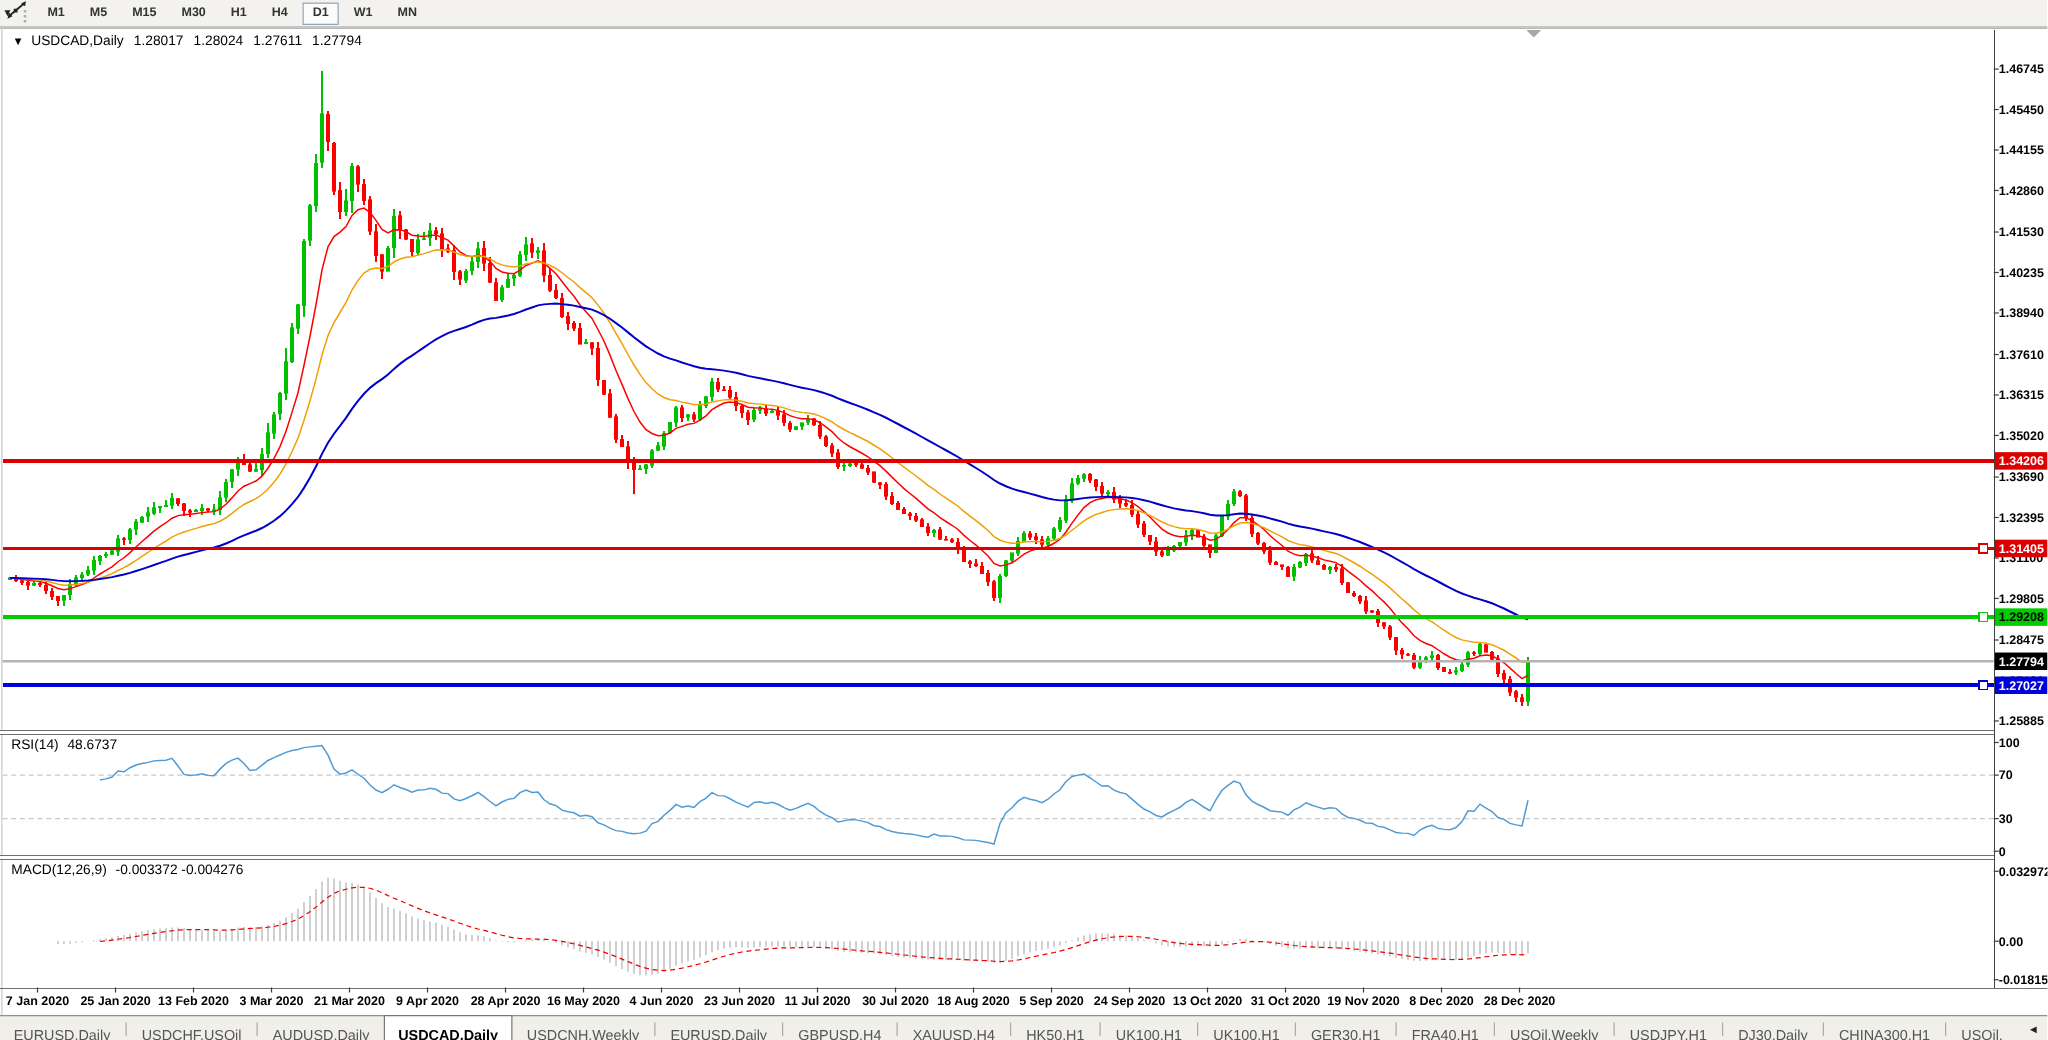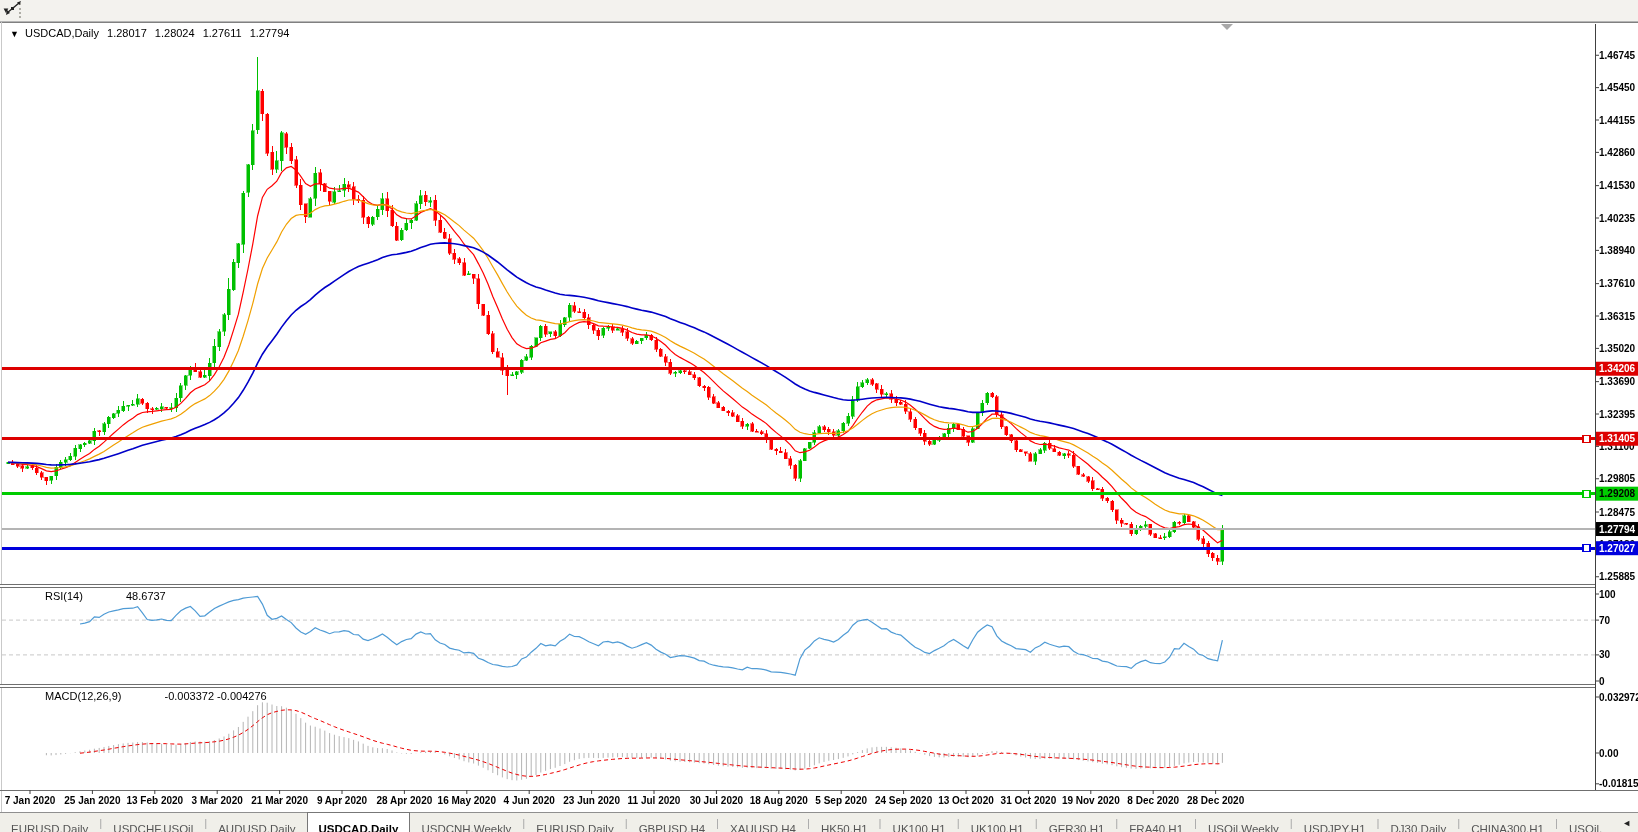--- a/index.html
+++ b/index.html
@@ -21,21 +21,21 @@
     border:1px solid transparent;cursor:default;line-height:12px;
   }
   .tfbtn.active{background:#fbfbfb;border:1px solid #97a4b5;}
   
   .overlay{position:absolute;z-index:4;font-size:11px;color:#000;white-space:nowrap;}
   #title-overlay{left:10px;top:27px;font-weight:normal;}
   #title-overlay span{margin-right:5px;}
   #title-overlay .collapse{font-size:9px;margin-right:3px;}
   #rsi-overlay{left:9px;top:590px;}
   #macd-overlay{left:9px;top:690px;}
-  #rsi-overlay span,#macd-overlay span{margin-right:4px;margin-left:36px;}
+  #rsi-overlay span,#macd-overlay span{margin-right:4px;}
   
   .tabbar{
     position:absolute;left:0;top:812px;width:1638px;height:20px;z-index:6;
     background:#f0efe9;border-top:1px solid #8f8f8f;box-sizing:border-box;
     display:flex;align-items:stretch;font-size:11.5px;color:#555;
   }
   .tab{padding:16px 11px;display:flex;align-items:center;cursor:default;}
   .tab.active{
     background:#ffffff;border:1px solid #777;border-bottom:none;margin-top:-1px;
     color:#000;font-weight:bold;
@@ -975,20 +975,31 @@
 
 <div class="toolbar">
   <svg class="tool-icon" viewBox="0 0 20 16">
     <line x1="3" y1="13" x2="15" y2="3" stroke="#222" stroke-width="1.4"></line>
     <path d="M2 15 L6 13 L3 10 Z" fill="#222"></path>
     <path d="M17 1 L13 2.5 L15.5 5 Z" fill="#222"></path>
     <rect x="7" y="7" width="3" height="3" fill="#222"></rect>
   </svg>
   <span class="dd-arrow">▼</span>
   <span class="grip"></span>
+  <div id="tf-group" style="display:flex;align-items:center;">
+      <div class="tfbtn">M1</div>
+      <div class="tfbtn">M5</div>
+      <div class="tfbtn">M15</div>
+      <div class="tfbtn">M30</div>
+      <div class="tfbtn">H1</div>
+      <div class="tfbtn">H4</div>
+      <div class="tfbtn active">D1</div>
+      <div class="tfbtn">W1</div>
+      <div class="tfbtn">MN</div>
+    </div>
 </div>
 
 <div class="overlay" id="title-overlay">
   <span class="collapse">▼</span>
   <span>USDCAD,Daily</span>
   <span>1.28017</span>
   <span>1.28024</span>
   <span>1.27611</span>
   <span>1.27794</span>
 </div>

